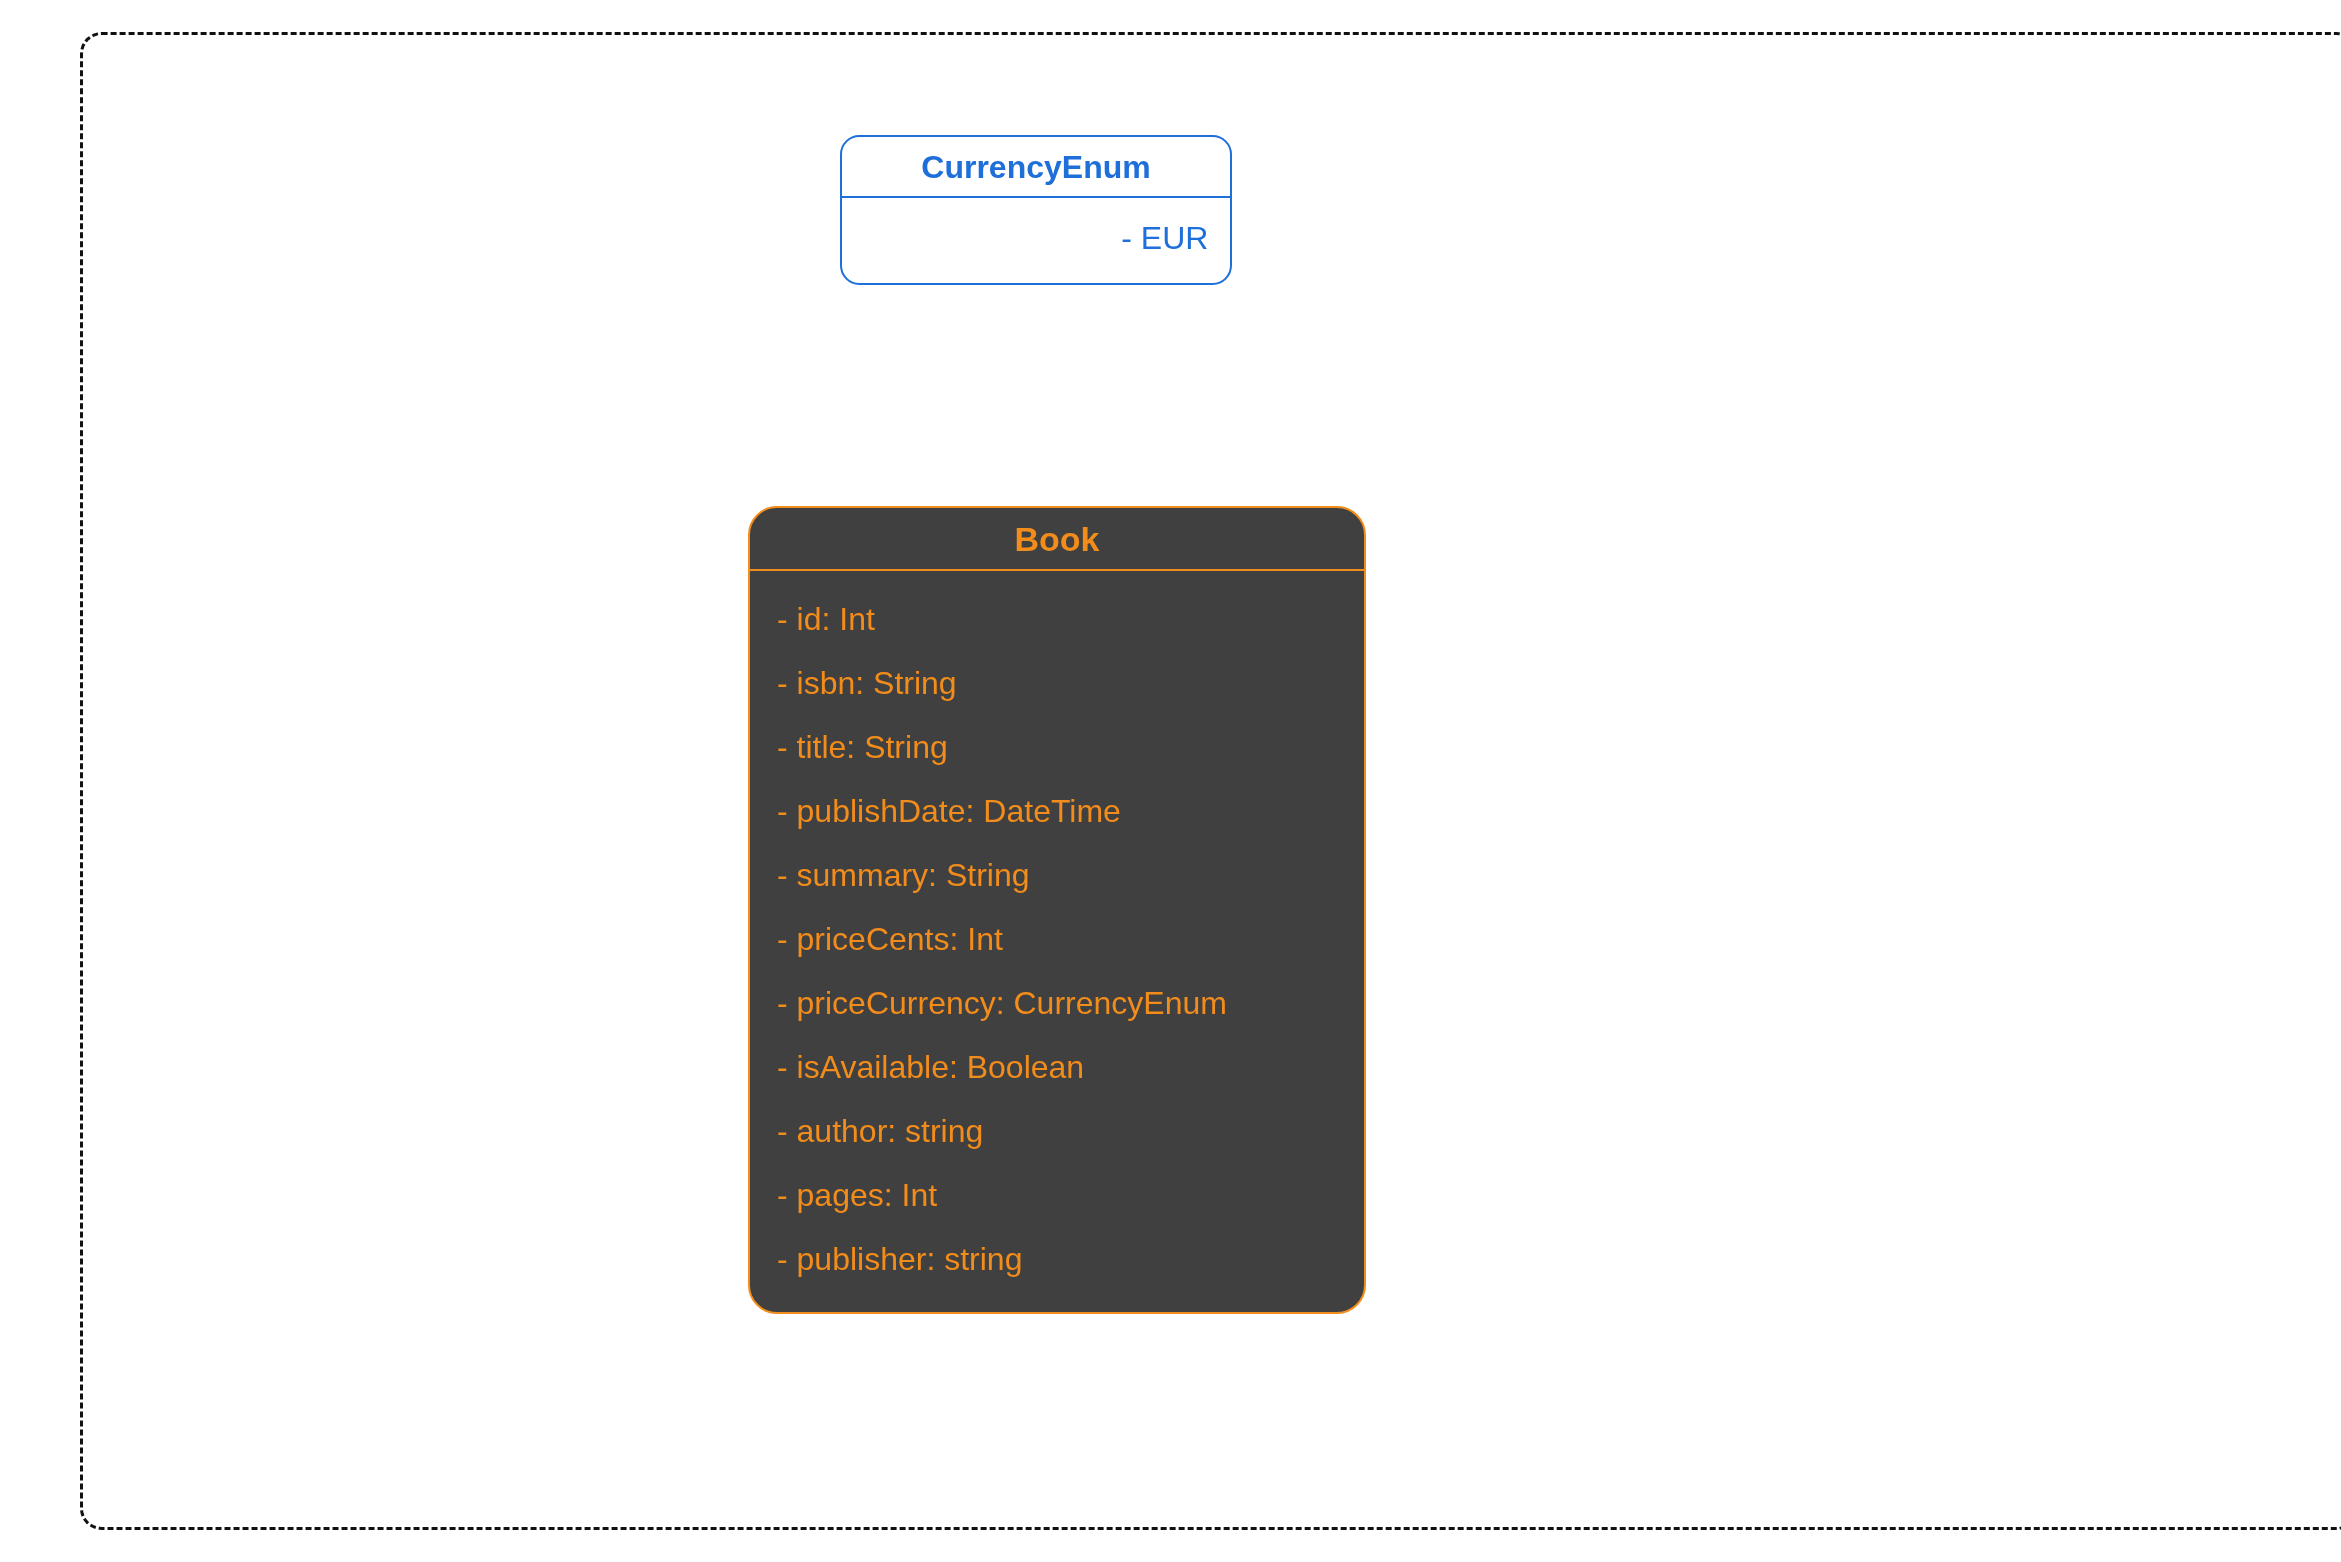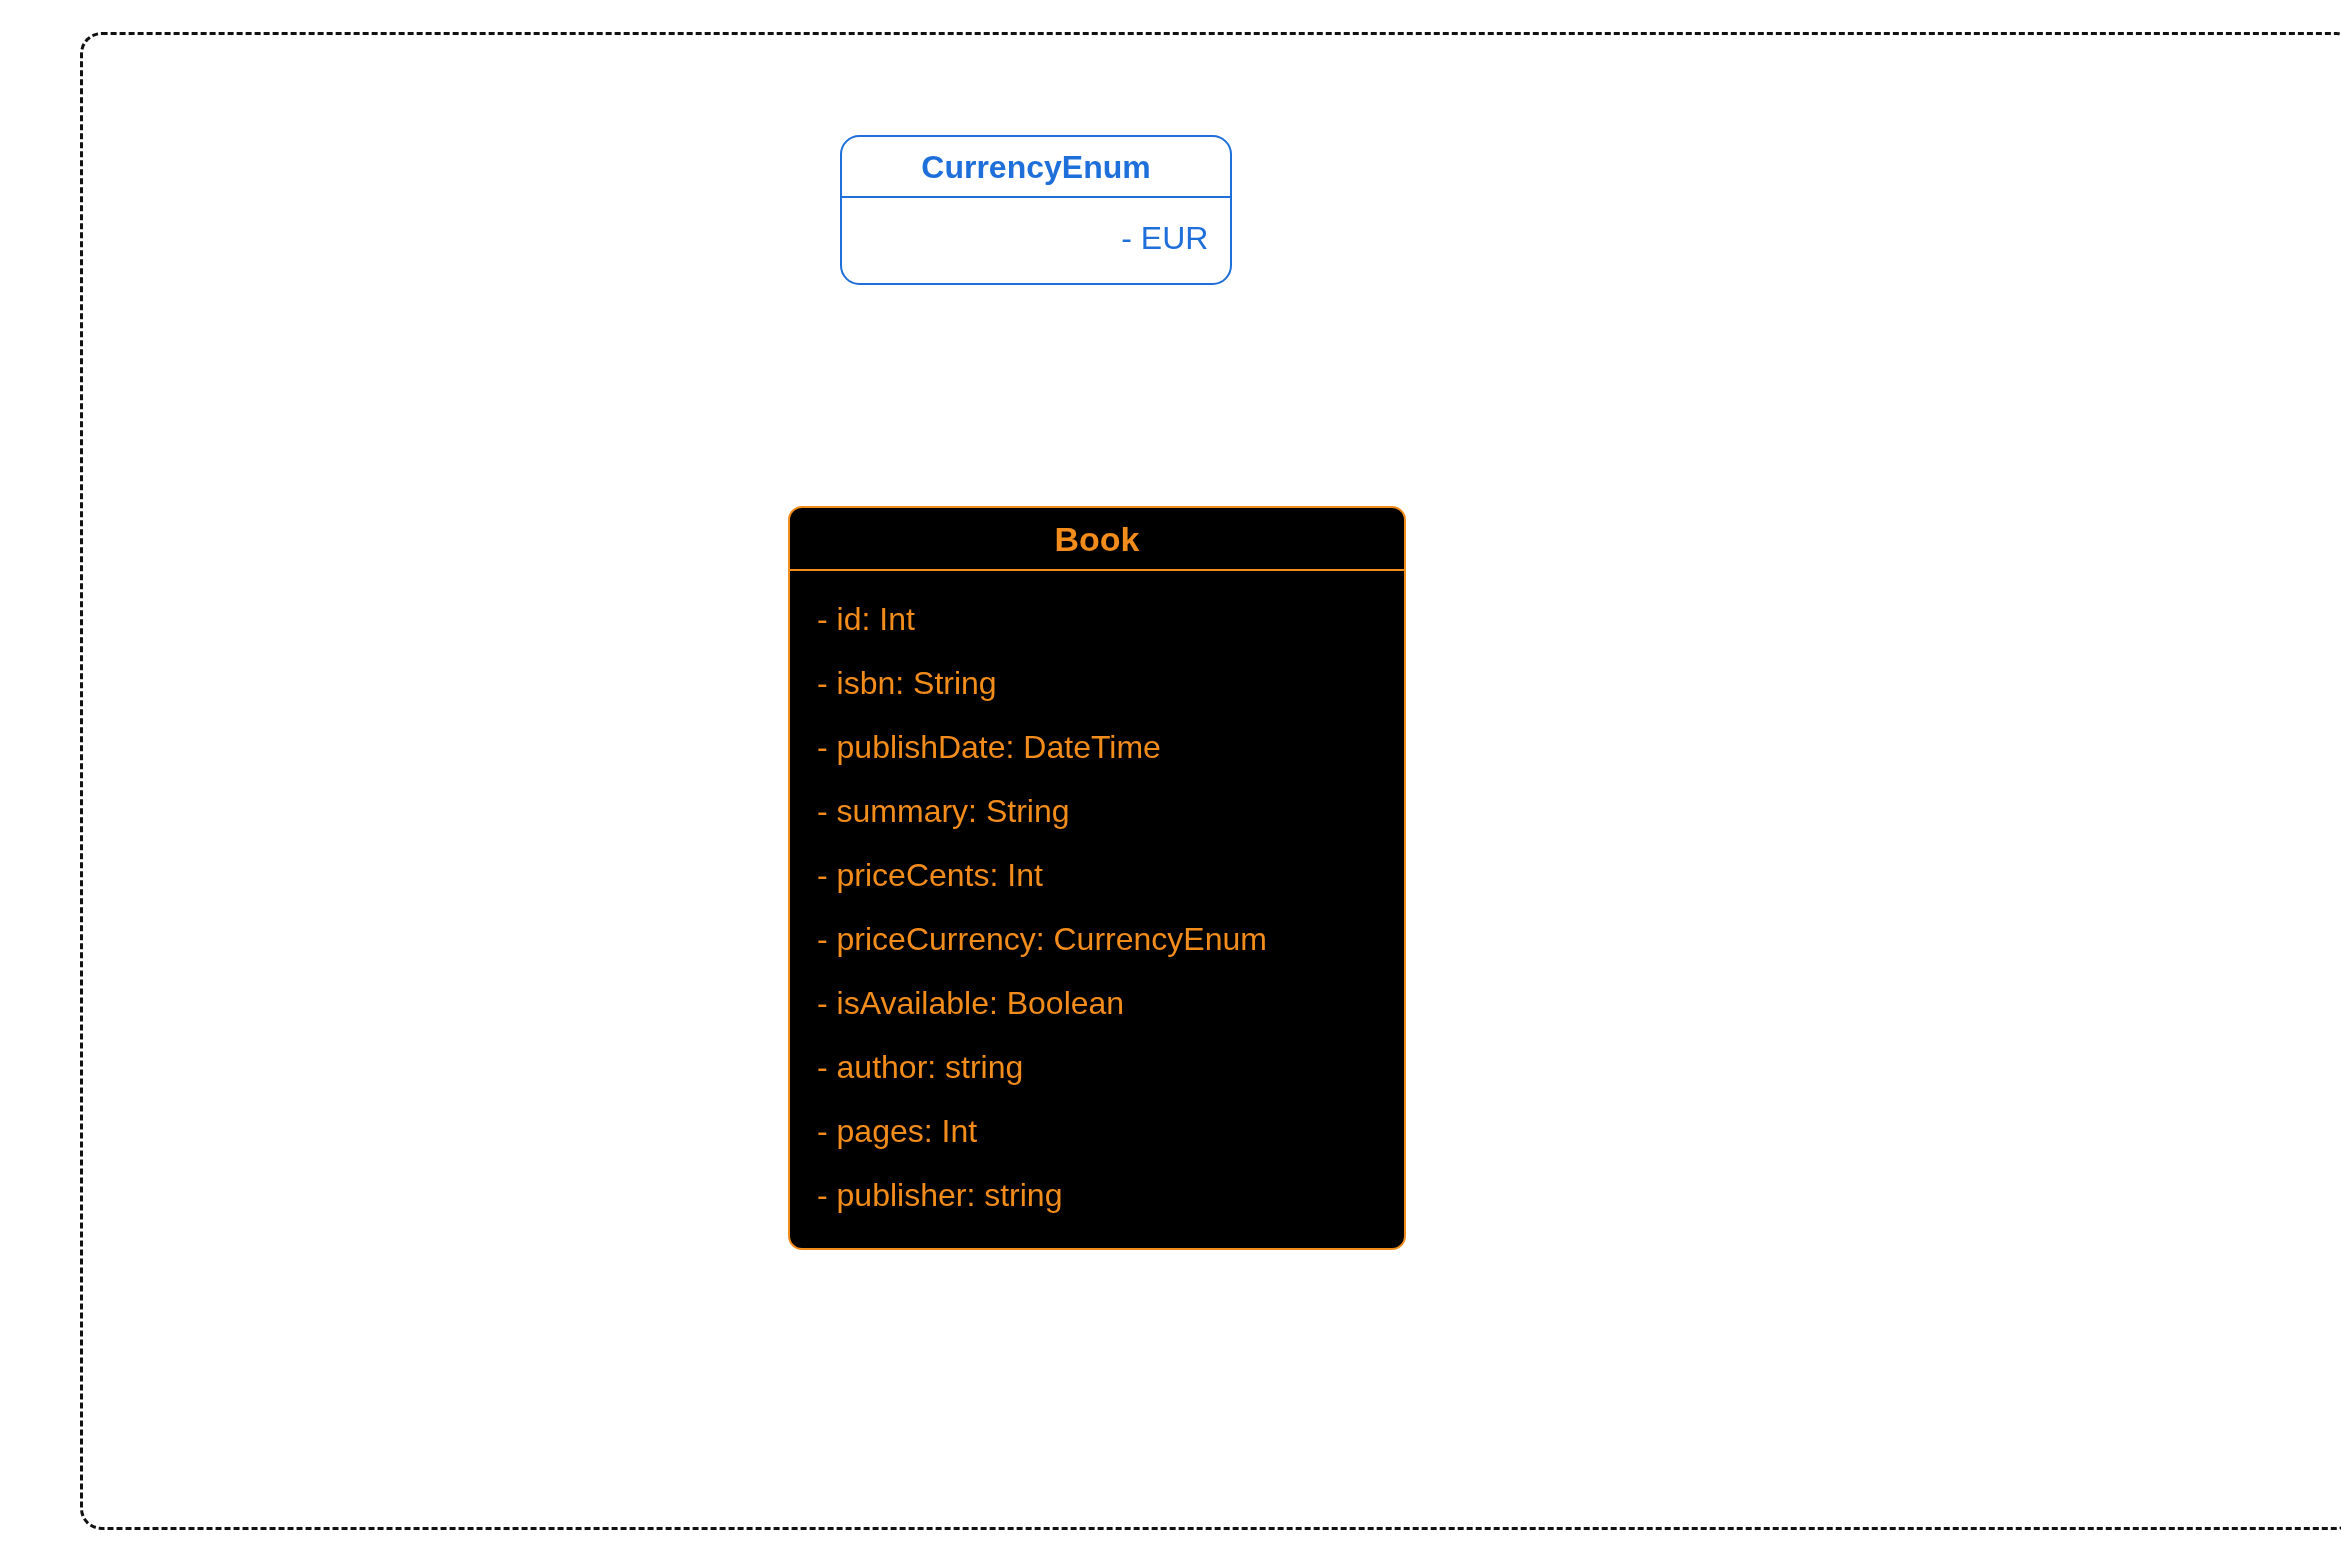--- a/index.html
+++ b/index.html
@@ -44,27 +44,27 @@
     border-bottom: 2.2px solid #1e6fd9;
   }
   .enum-box .body {
     padding: 13px 21.6px 18.3px 21.6px;
     font-size: 32px;
     line-height: 1.7;
     text-align: right;
   }
   .class-box {
     position: absolute;
-    left: 740px;
+    left: 700px;
     top: 506px;
     width: 614px;
     border: 2.7px solid #f28c1b;
-    border-radius: 14px;
+    border-radius: 29px;
     color: #f28c1b;
-    background: #000000;
+    background: #404040;
   }
   .class-box .title {
     text-align: center;
     font-size: 34px;
     font-weight: 600;
     padding: 12px 10.8px 9.7px 10.8px;
     border-bottom: 2.2px solid #f28c1b;
   }
   .class-box .body {
     padding: 16px 27px 21.6px 27px;
@@ -84,20 +84,21 @@
     <div class="body">
       <div class="row">- EUR</div>
     </div>
   </div>
 
   <div class="class-box">
     <div class="title">Book</div>
     <div class="body">
       <div class="row">- id: Int</div>
       <div class="row">- isbn: String</div>
+      <div class="row">- title: String</div>
       <div class="row">- publishDate: DateTime</div>
       <div class="row">- summary: String</div>
       <div class="row">- priceCents: Int</div>
       <div class="row">- priceCurrency: CurrencyEnum</div>
       <div class="row">- isAvailable: Boolean</div>
       <div class="row">- author: string</div>
       <div class="row">- pages: Int</div>
       <div class="row">- publisher: string</div>
     </div>
   </div>

